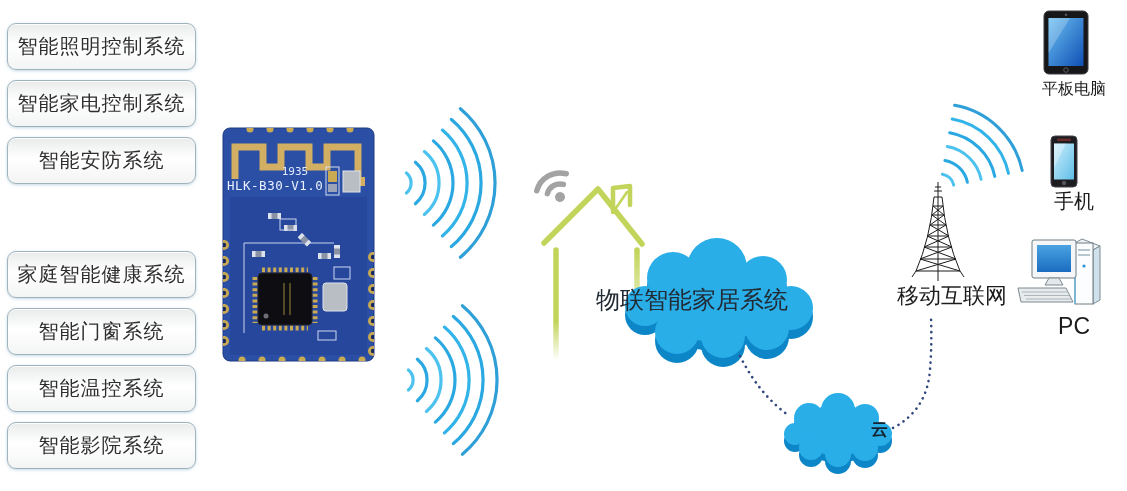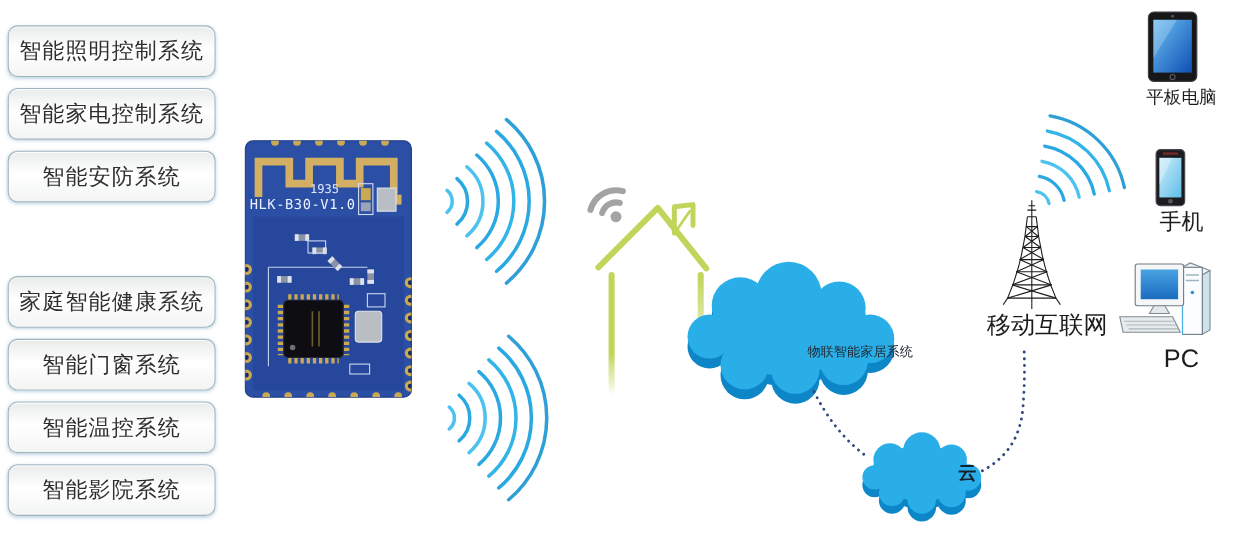--- a/index.html
+++ b/index.html
@@ -9,21 +9,21 @@
   }
   .sysbox{
     position:absolute;left:7px;width:187px;height:45px;
     border:1px solid #9fb3bd;border-radius:9px;
     background:linear-gradient(180deg,#e9ebeb,#ffffff 45%,#f3f4f4);
     box-shadow:0 1px 3px rgba(140,180,205,.5), inset 0 1px 0 rgba(255,255,255,.9);
     display:flex;align-items:center;justify-content:center;
     font-size:20px;color:#2e2e2e;letter-spacing:1px;white-space:nowrap;
   }
   .lbl{position:absolute;text-align:right;color:#1c1c1c;white-space:nowrap;}
-  #main-cloud-label{left:640px;top:284px;width:190px;font-size:12px;color:#222a33;margin-top:28px;}
+  #main-cloud-label{left:596px;top:284px;width:190px;font-size:24px;color:#222a33;}
   #small-cloud-label{left:788px;top:418px;width:100px;font-size:17px;font-weight:600;color:#16212e;}
   #tower-label{left:897px;top:281px;width:84px;font-size:22px;}
   #tablet-label{left:1026px;top:79px;width:80px;font-size:16px;}
   #phone-label{left:1034px;top:188px;width:60px;font-size:20px;}
   #pc-label{left:1040px;top:313px;width:50px;font-size:23px;}
   svg{display:block;}
   #canvas{position:absolute;left:0;top:0;}
 </style>
 </head>
 <body>

